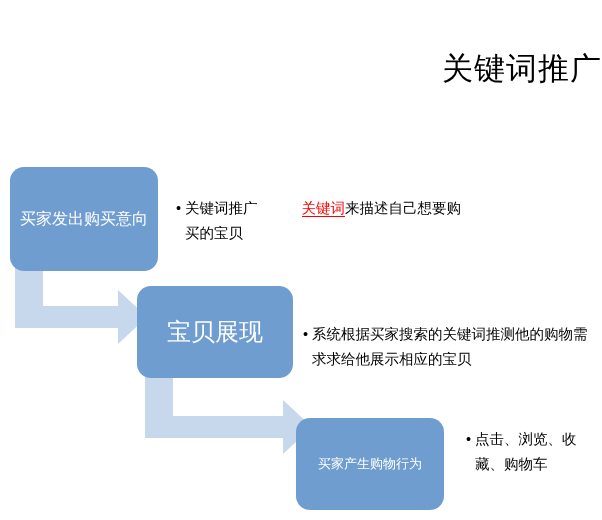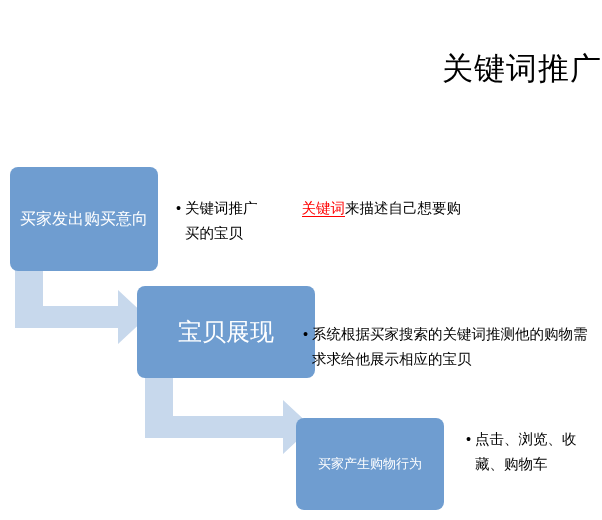--- a/index.html
+++ b/index.html
@@ -29,40 +29,40 @@
     letter-spacing: 1px;
     font-weight: normal;
     margin-top: 16px;
   }
 
   
   .box {
     position: absolute;
     background: #6f9dd0;
     color: #ffffff;
-    border-radius: 8px;
+    border-radius: 14px;
     display: flex;
     align-items: center;
     justify-content: center;
     text-align: center;
     line-height: 1.45;
     box-sizing: border-box;
     padding: 4px 6px;
   }
   #box1 {
     left: 10px;
     top: 167px;
     width: 148px;
     height: 104px;
     font-size: 16px;
   }
   #box2 {
     left: 137px;
     top: 286px;
-    width: 178px;
+    width: 156px;
     height: 92px;
     font-size: 24px;
   }
   #box3 {
     left: 296px;
     top: 418px;
     width: 148px;
     height: 92px;
     font-size: 13px;
   }

